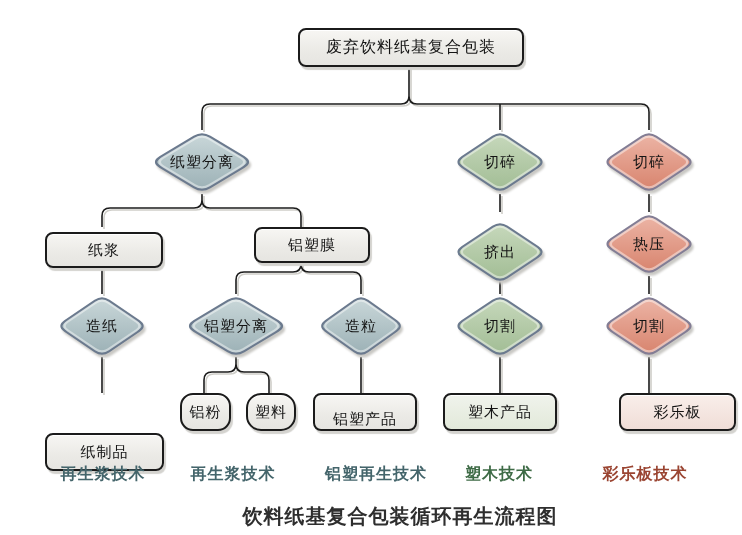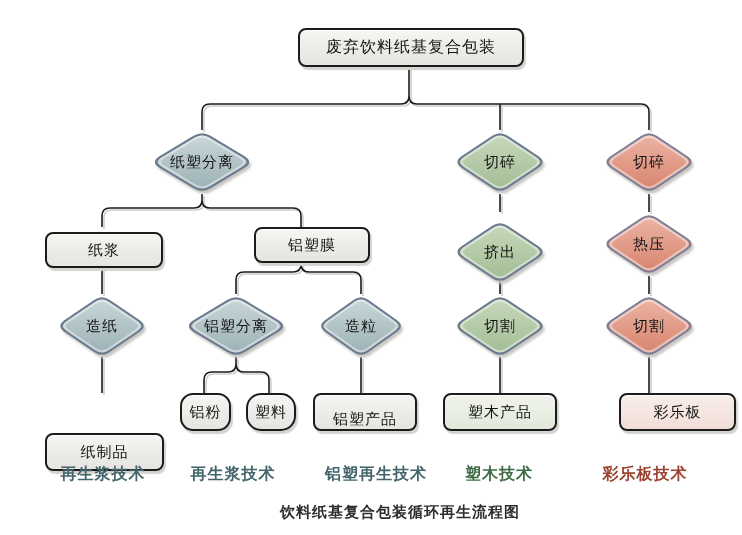--- a/index.html
+++ b/index.html
@@ -14,21 +14,21 @@
   .rectnode.greenish{background:linear-gradient(180deg,#f0f3ec 0%,#e2e9da 100%);}
   .rectnode.pinkish{background:linear-gradient(180deg,#f9eeea 0%,#f0ddd7 100%);margin-left:27px;}
   .rectnode.title{font-size:16px;}
   .diamond{filter:drop-shadow(2px 3px 1px #c9c8c4);}
   .diamond svg{position:absolute;left:0;top:0;width:100%;height:100%;}
   .diamond .lbl{position:relative;z-index:3;}
   .techlabel{position:absolute;z-index:2;top:464px;transform:translateX(-50%);
         font-size:16px;font-weight:bold;letter-spacing:1px;white-space:nowrap;}
   .teal{color:#44656b;text-align:right;} .dkgreen{color:#3e6b46;} .maroon{color:#9a4431;}
   .caption{position:absolute;z-index:2;left:400px;top:503px;transform:translateX(-50%);
-        font-size:15px;font-weight:600;color:#2e2e2e;letter-spacing:1px;white-space:nowrap;}
+        font-size:20px;font-weight:600;color:#2e2e2e;letter-spacing:1px;white-space:nowrap;}
 </style>
 </head>
 <body>
 
 <div class="stage">
 
   <svg width="0" height="0" style="position:absolute">
     <defs>
       <linearGradient id="g-blue" x1="0" y1="0" x2="0" y2="1">
         <stop offset="0" stop-color="#c9d7d9"></stop>

